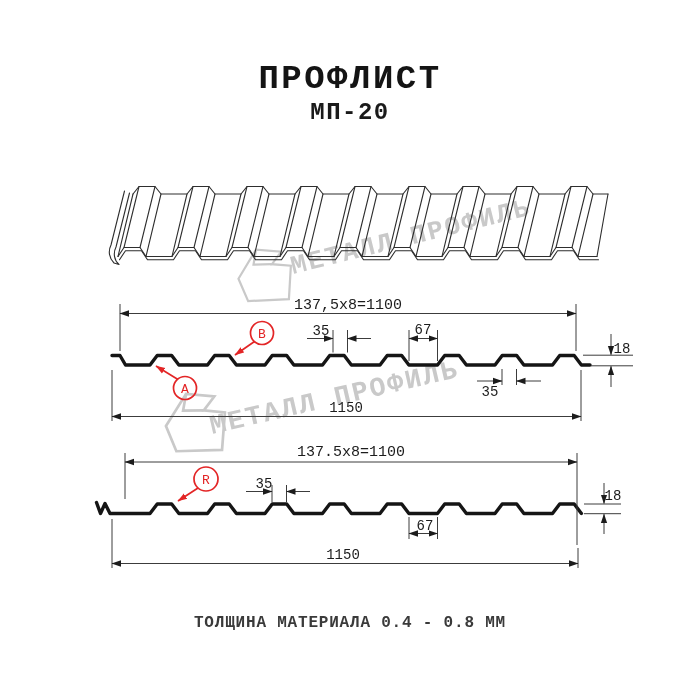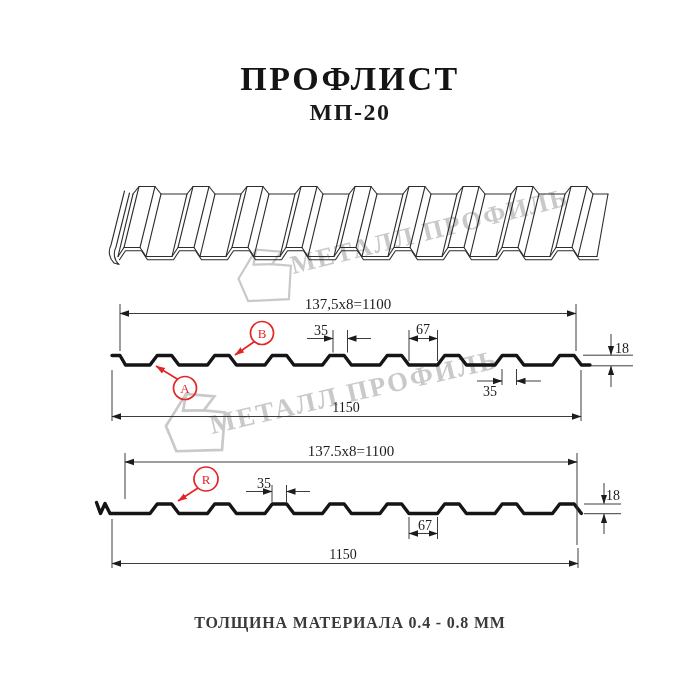--- a/index.html
+++ b/index.html
@@ -1,17 +1,17 @@
 <!DOCTYPE html>
 <html><head>
 <meta charset="utf-8">
 <style>
   html,body{margin:0;padding:0;background:#fff;}
   #canvas{position:relative;width:700px;height:700px;background:#ffffff;overflow:hidden;
-          font-family:Liberation Serif, serif;}
+          font-family:Liberation Mono, monospace;}
   .title{position:absolute;left:0;top:60px;width:700px;text-align:center;
          font-size:34px;font-weight:800;letter-spacing:2.5px;color:#141414;}
   .subtitle{position:absolute;left:0;top:99px;width:700px;text-align:center;
          font-size:24px;font-weight:700;letter-spacing:1.5px;color:#1a1a1a;}
   .footer{position:absolute;left:0;top:614px;width:700px;text-align:center;
          font-size:16px;font-weight:700;letter-spacing:0.8px;color:#3a3a3a;}
   svg{position:absolute;left:0;top:0;}
   .dimtxt{font-size:14px;fill:#1c1c1c;}
   .dimbig{font-size:15px;fill:#1c1c1c;}
   .redtxt{font-size:13px;fill:#e32526;}

